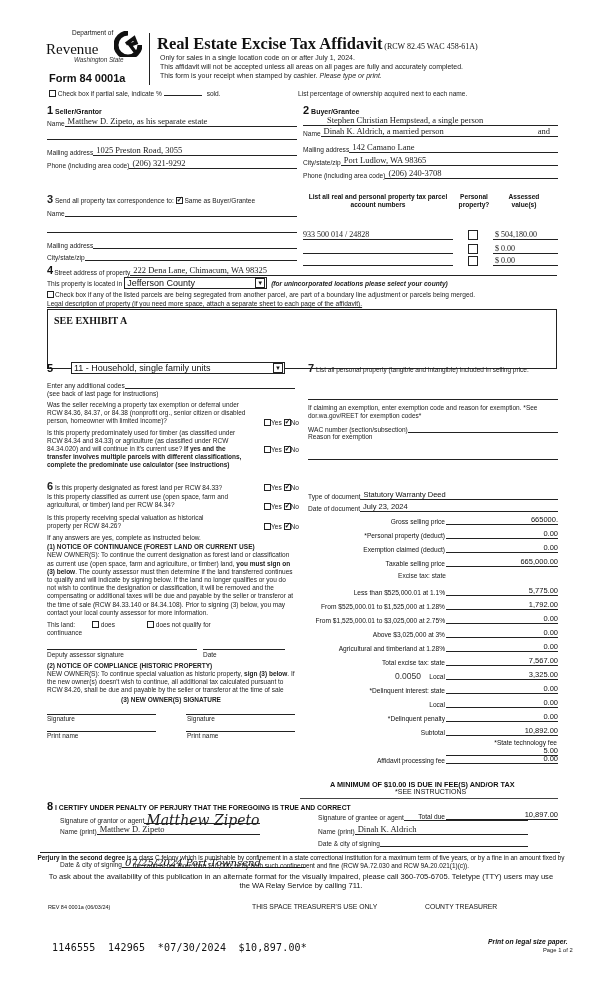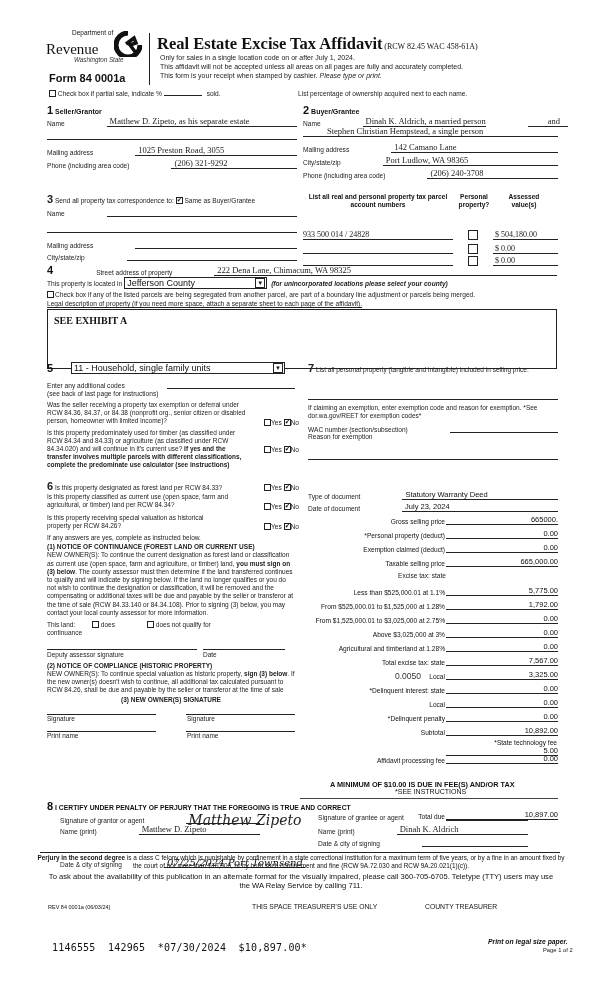--- a/index.html
+++ b/index.html
@@ -7,21 +7,21 @@
   body { font-family: "Liberation Sans", sans-serif; color: #111; font-size: 7px; position: relative; }
   .abs { position: absolute; }
   .serif { font-family: "Liberation Serif", serif; }
   .hand { font-family: "Liberation Serif", serif; font-size: 8.5px; color: #222; }
   .lbl { font-size: 6.6px; color: #222; white-space: nowrap; }
   .secnum { font-size: 11px; font-weight: bold; }
   .sechead { font-size: 7px; font-weight: bold; }
   .cb { display: inline-block; width: 7px; height: 7px; border: 1px solid #222; vertical-align: -1px; position: relative; background: #fff; }
   .cb.checked::after { content: "\2713"; position: absolute; left: 0px; top: -3px; font-size: 8px; font-weight: bold; line-height: 10px; }
   .cb.lg { width: 10px; height: 10px; }
-  .field { display: flex; align-items: flex-end; white-space: nowrap; gap: 42px; }
+  .field { display: flex; align-items: flex-end; white-space: nowrap; }
   .field .val { flex: 1; border-bottom: 1px solid #222; padding-left: 3px; line-height: 9px; min-height: 9px; }
   .fee-row { position: absolute; left: 300px; width: 258px; height: 11px; display: flex; align-items: flex-end; }
   .fee-row .fl { flex: 1; text-align: right; font-size: 6.6px; white-space: nowrap; padding-right: 1px; }
   .fee-row .fv { width: 112px; border-bottom: 1px solid #222; text-align: right; font-size: 7.5px; font-family: "Liberation Sans Narrow", "Liberation Sans", sans-serif; line-height: 9px; }
   .select { border: 1px solid #222; height: 12px; display: flex; align-items: center; font-size: 9px; padding-left: 2px; background: #fff; }
   .select .txt { flex: 1; }
   .select .arrow { width: 10px; height: 10px; border: 1px solid #222; margin-right: 1px; font-size: 6px; display: flex; align-items: center; justify-content: center; }
   .para { font-size: 6.5px; line-height: 8.2px; color: #222; }
   .bold { font-weight: bold; }
   .ital { font-style: italic; }
@@ -73,27 +73,27 @@
       <span class="val hand">1025 Preston Road, 3055</span>
     </div>
   <div class="field" style="margin-top:3px;">
       <span class="lbl">Phone (including area code)</span>
       <span class="val hand">(206) 321-9292</span>
     </div>
 </div>
 
 <div class="abs" style="left:303px;top:104px;width:255px;">
   <div><span class="secnum">2</span> <span class="sechead">Buyer/Grantee</span></div>
+  <div class="field">
+      <span class="val hand" style="padding-left:24px;">Stephen Christian Hempstead, a single person</span>
+    </div>
   <div class="field" style="margin-top:1px;">
       <span class="lbl">Name</span>
       <span class="val hand">Dinah K. Aldrich, a married person</span>
       <span class="hand" style="border-bottom:1px solid #222;padding:0 8px 0 20px;line-height:9px;">and</span>
-    </div>
-  <div class="field">
-      <span class="val hand" style="padding-left:24px;">Stephen Christian Hempstead, a single person</span>
     </div>
   <div class="field" style="margin-top:6px;">
       <span class="lbl">Mailing address</span>
       <span class="val hand">142 Camano Lane</span>
     </div>
   <div class="field" style="margin-top:3px;">
       <span class="lbl">City/state/zip</span>
       <span class="val hand">Port Ludlow, WA 98365</span>
     </div>
   <div class="field" style="margin-top:3px;">

